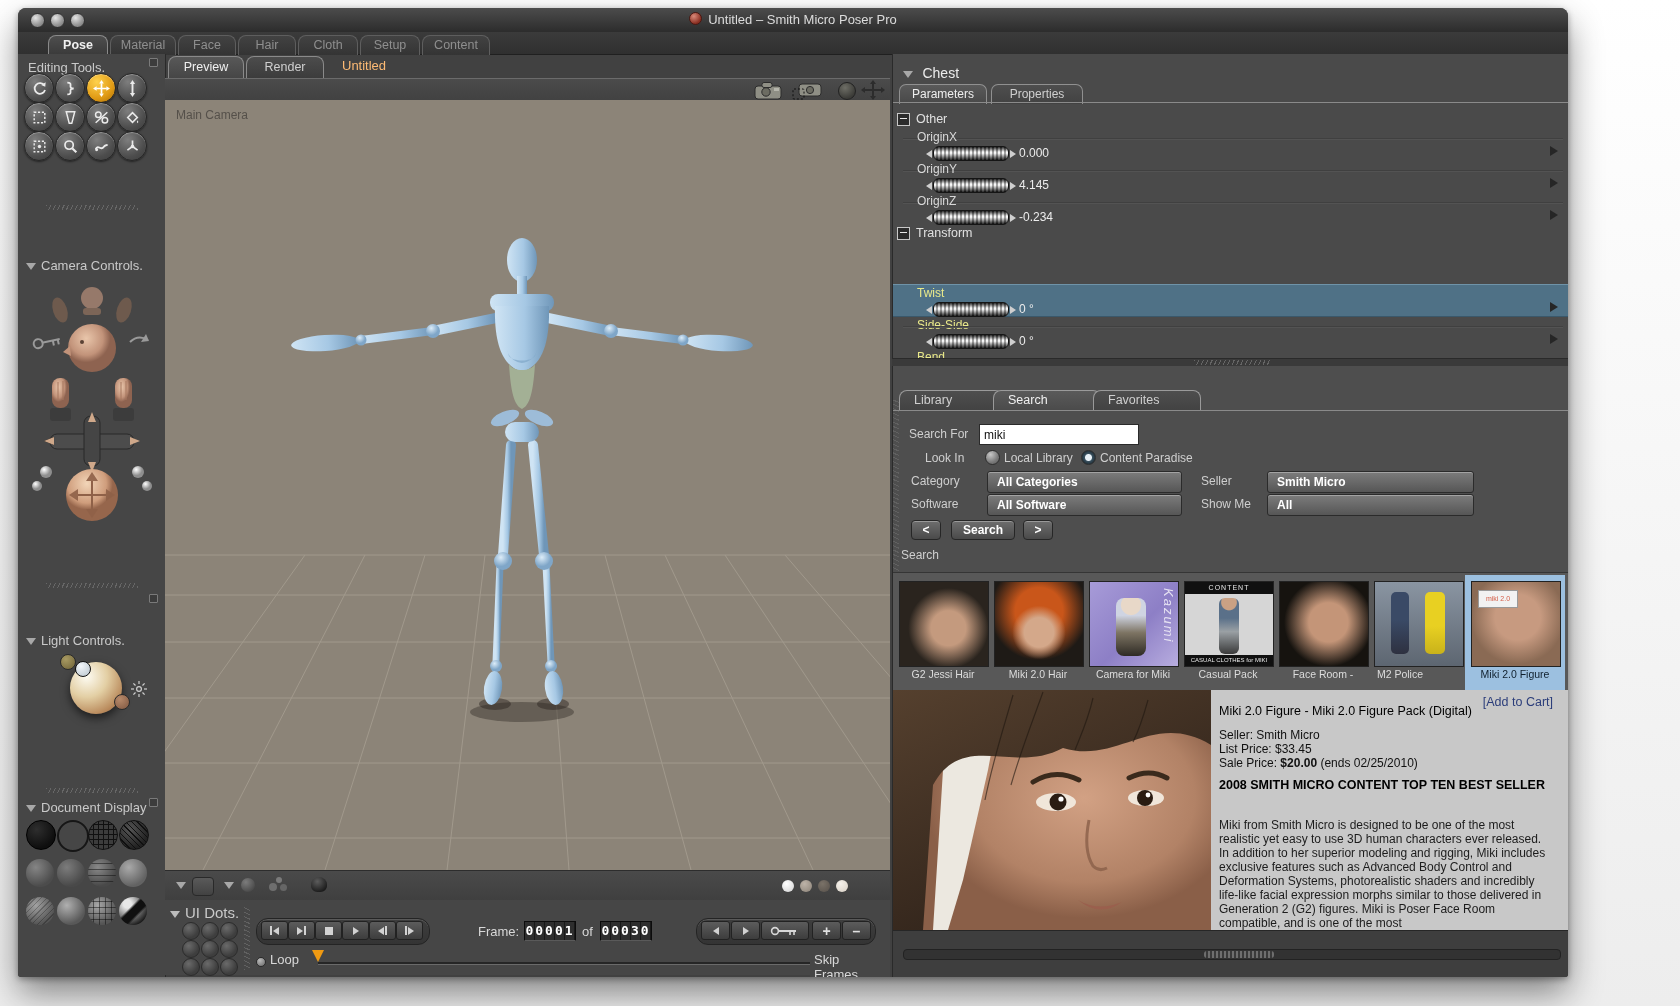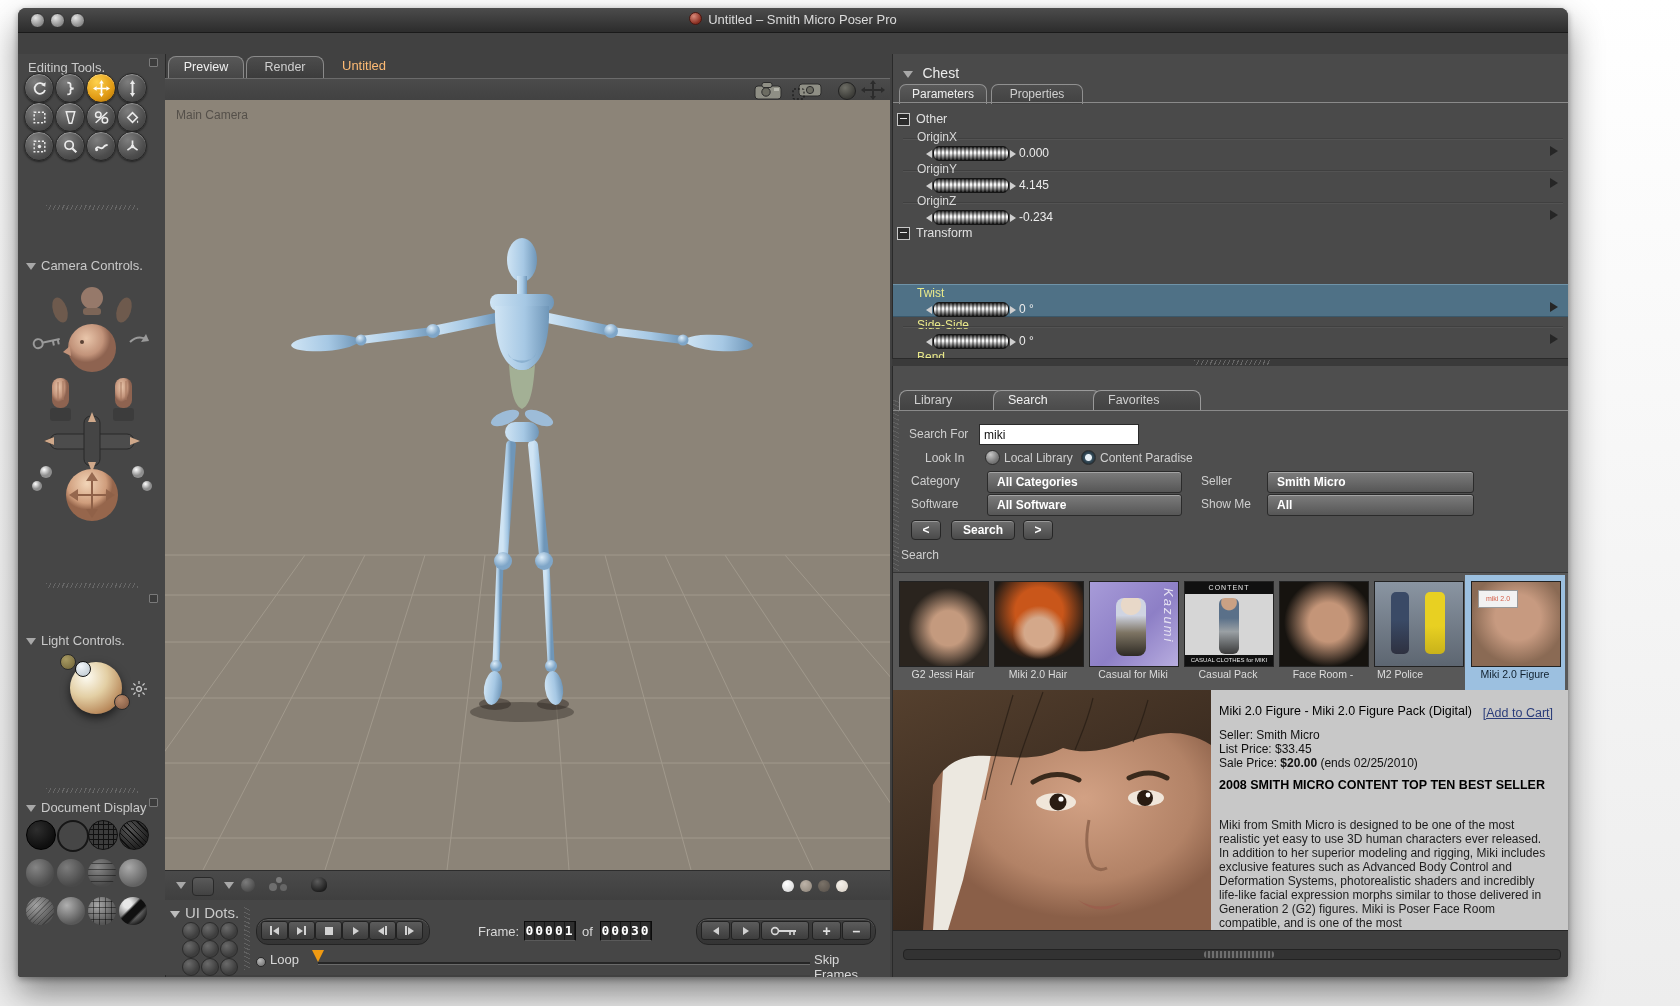--- a/index.html
+++ b/index.html
@@ -97,21 +97,21 @@
   #results-strip{position:absolute;left:0;top:206px;width:676px;height:120px;background:#585858;border-top:1px solid #353535;border-bottom:1px solid #2e2e2e;}
   .thumb{position:absolute;top:8px;width:88px;height:84px;border:1px solid #222;overflow:hidden;}
   .tlabel{position:absolute;top:95px;width:90px;text-align:center;font-size:10.5px;color:#dcdcdc;white-space:nowrap;}
   #sel-surround{position:absolute;left:572px;top:2px;width:100px;height:116px;background:#9cc0e0;}
   .tlabel.sel{color:#10202e;}
   
   #product{position:absolute;left:0;top:324px;width:676px;height:240px;background:#c8c8c8;overflow:hidden;}
   #prod-text{position:absolute;left:326px;top:0;width:346px;height:240px;}
   .prodline{position:absolute;font-size:12px;color:#111;}
   #prod-title{position:absolute;left:0;top:14px;font-size:12.5px;color:#000;}
-  #add-cart{position:absolute;right:12px;top:16px;font-size:12.5px;color:#2b3d7a;text-decoration:underline;}
+  #add-cart{position:absolute;right:12px;top:5px;font-size:12.5px;color:#2b3d7a;}
   #prod-banner{position:absolute;left:0;top:88px;font-size:12.5px;font-weight:bold;color:#000;}
   #prod-desc{position:absolute;left:0;top:128px;width:330px;font-size:12px;line-height:14px;color:#1c1c1c;}
   #lib-bottom{position:absolute;left:0;top:564px;width:676px;height:47px;background:#3e3e3e;border-top:1px solid #262626;}
   #hscroll-track{position:absolute;left:10px;top:18px;width:656px;height:9px;background:#323232;border:1px solid #222;border-radius:4px;}
   #hscroll-handle{position:absolute;left:300px;top:1px;width:70px;height:7px;border-radius:3px;background:repeating-linear-gradient(90deg,#6e6e6e 0 2px,#3a3a3a 2px 4px);}
   
   .t1{background:radial-gradient(circle at 55% 55%,#c49a7e 0 26%,#2a241e 60%),#141414;}
   .t2{background:radial-gradient(circle at 50% 60%,#d4a88a 0 22%,transparent 40%),radial-gradient(circle at 50% 35%,#c9561a 0 34%,#1e1a16 70%);}
   .t3{background:linear-gradient(135deg,#a79bd8,#8d7fc6 55%,#b8addf);}
   .t3 .rot{position:absolute;right:2px;top:6px;color:#e6e2f2;font-size:13px;writing-mode:vertical-rl;letter-spacing:2px;font-style:italic;}
@@ -137,20 +137,29 @@
 <div id="stage">
 <div id="win">
 
   <div id="titlebar">
     <div class="light" style="left:12px"></div>
     <div class="light" style="left:32px"></div>
     <div class="light" style="left:52px"></div>
     <div id="title-text"><span id="app-badge"></span><span>Untitled – Smith Micro Poser Pro</span></div>
   </div>
 
+  <div id="roomtabs">
+    <div class="rtab active" style="left:30px;width:58px">Pose</div>
+    <div class="rtab" style="left:92px;width:64px">Material</div>
+    <div class="rtab" style="left:160px;width:56px">Face</div>
+    <div class="rtab" style="left:220px;width:56px">Hair</div>
+    <div class="rtab" style="left:280px;width:58px">Cloth</div>
+    <div class="rtab" style="left:342px;width:58px">Setup</div>
+    <div class="rtab" style="left:404px;width:66px">Content</div>
+  </div>
 
   <div id="sidebar">
     <div class="corner" style="left:131px;top:4px"></div>
     <div class="seclabel abs" style="left:10px;top:6px">Editing Tools.</div>
 
     <div class="tool" style="left:6px;top:19px">
       <svg width="17" height="17" viewBox="0 0 16 16">
             <path d="M12.6 5.2 A5 5 0 1 0 13.2 9.5" fill="none" stroke="#eaeaea" stroke-width="1.7"></path>
             <path d="M13.8 2.2 L13.4 6.4 L9.6 4.6 Z" fill="#eaeaea"></path>
           </svg>
@@ -666,21 +675,21 @@
     <div id="results-strip">
       <div id="sel-surround"></div>
       <div class="thumb t1" style="left:6px"></div>
       <div class="tlabel" style="left:5px">G2 Jessi Hair</div>
       <div class="thumb t2" style="left:101px"></div>
       <div class="tlabel" style="left:100px">Miki 2.0 Hair</div>
       <div class="thumb t3" style="left:196px">
             <span class="rot">Kazumi</span>
             <span class="fig"></span>
           </div>
-      <div class="tlabel" style="left:195px">Casual for Miki</div>
+      <div class="tlabel" style="left:195px">Camera for Miki</div>
       <div class="thumb t4" style="left:291px">
             <span class="topbar">CONTENT</span>
             <span class="fig"></span>
             <span class="botbar">CASUAL CLOTHES for MIKI</span>
           </div>
       <div class="tlabel" style="left:290px">Casual Pack</div>
       <div class="thumb t5" style="left:386px"></div>
       <div class="tlabel" style="left:385px">Face Room -</div>
       <div class="thumb t6" style="left:481px">
             <span class="p1"></span>

